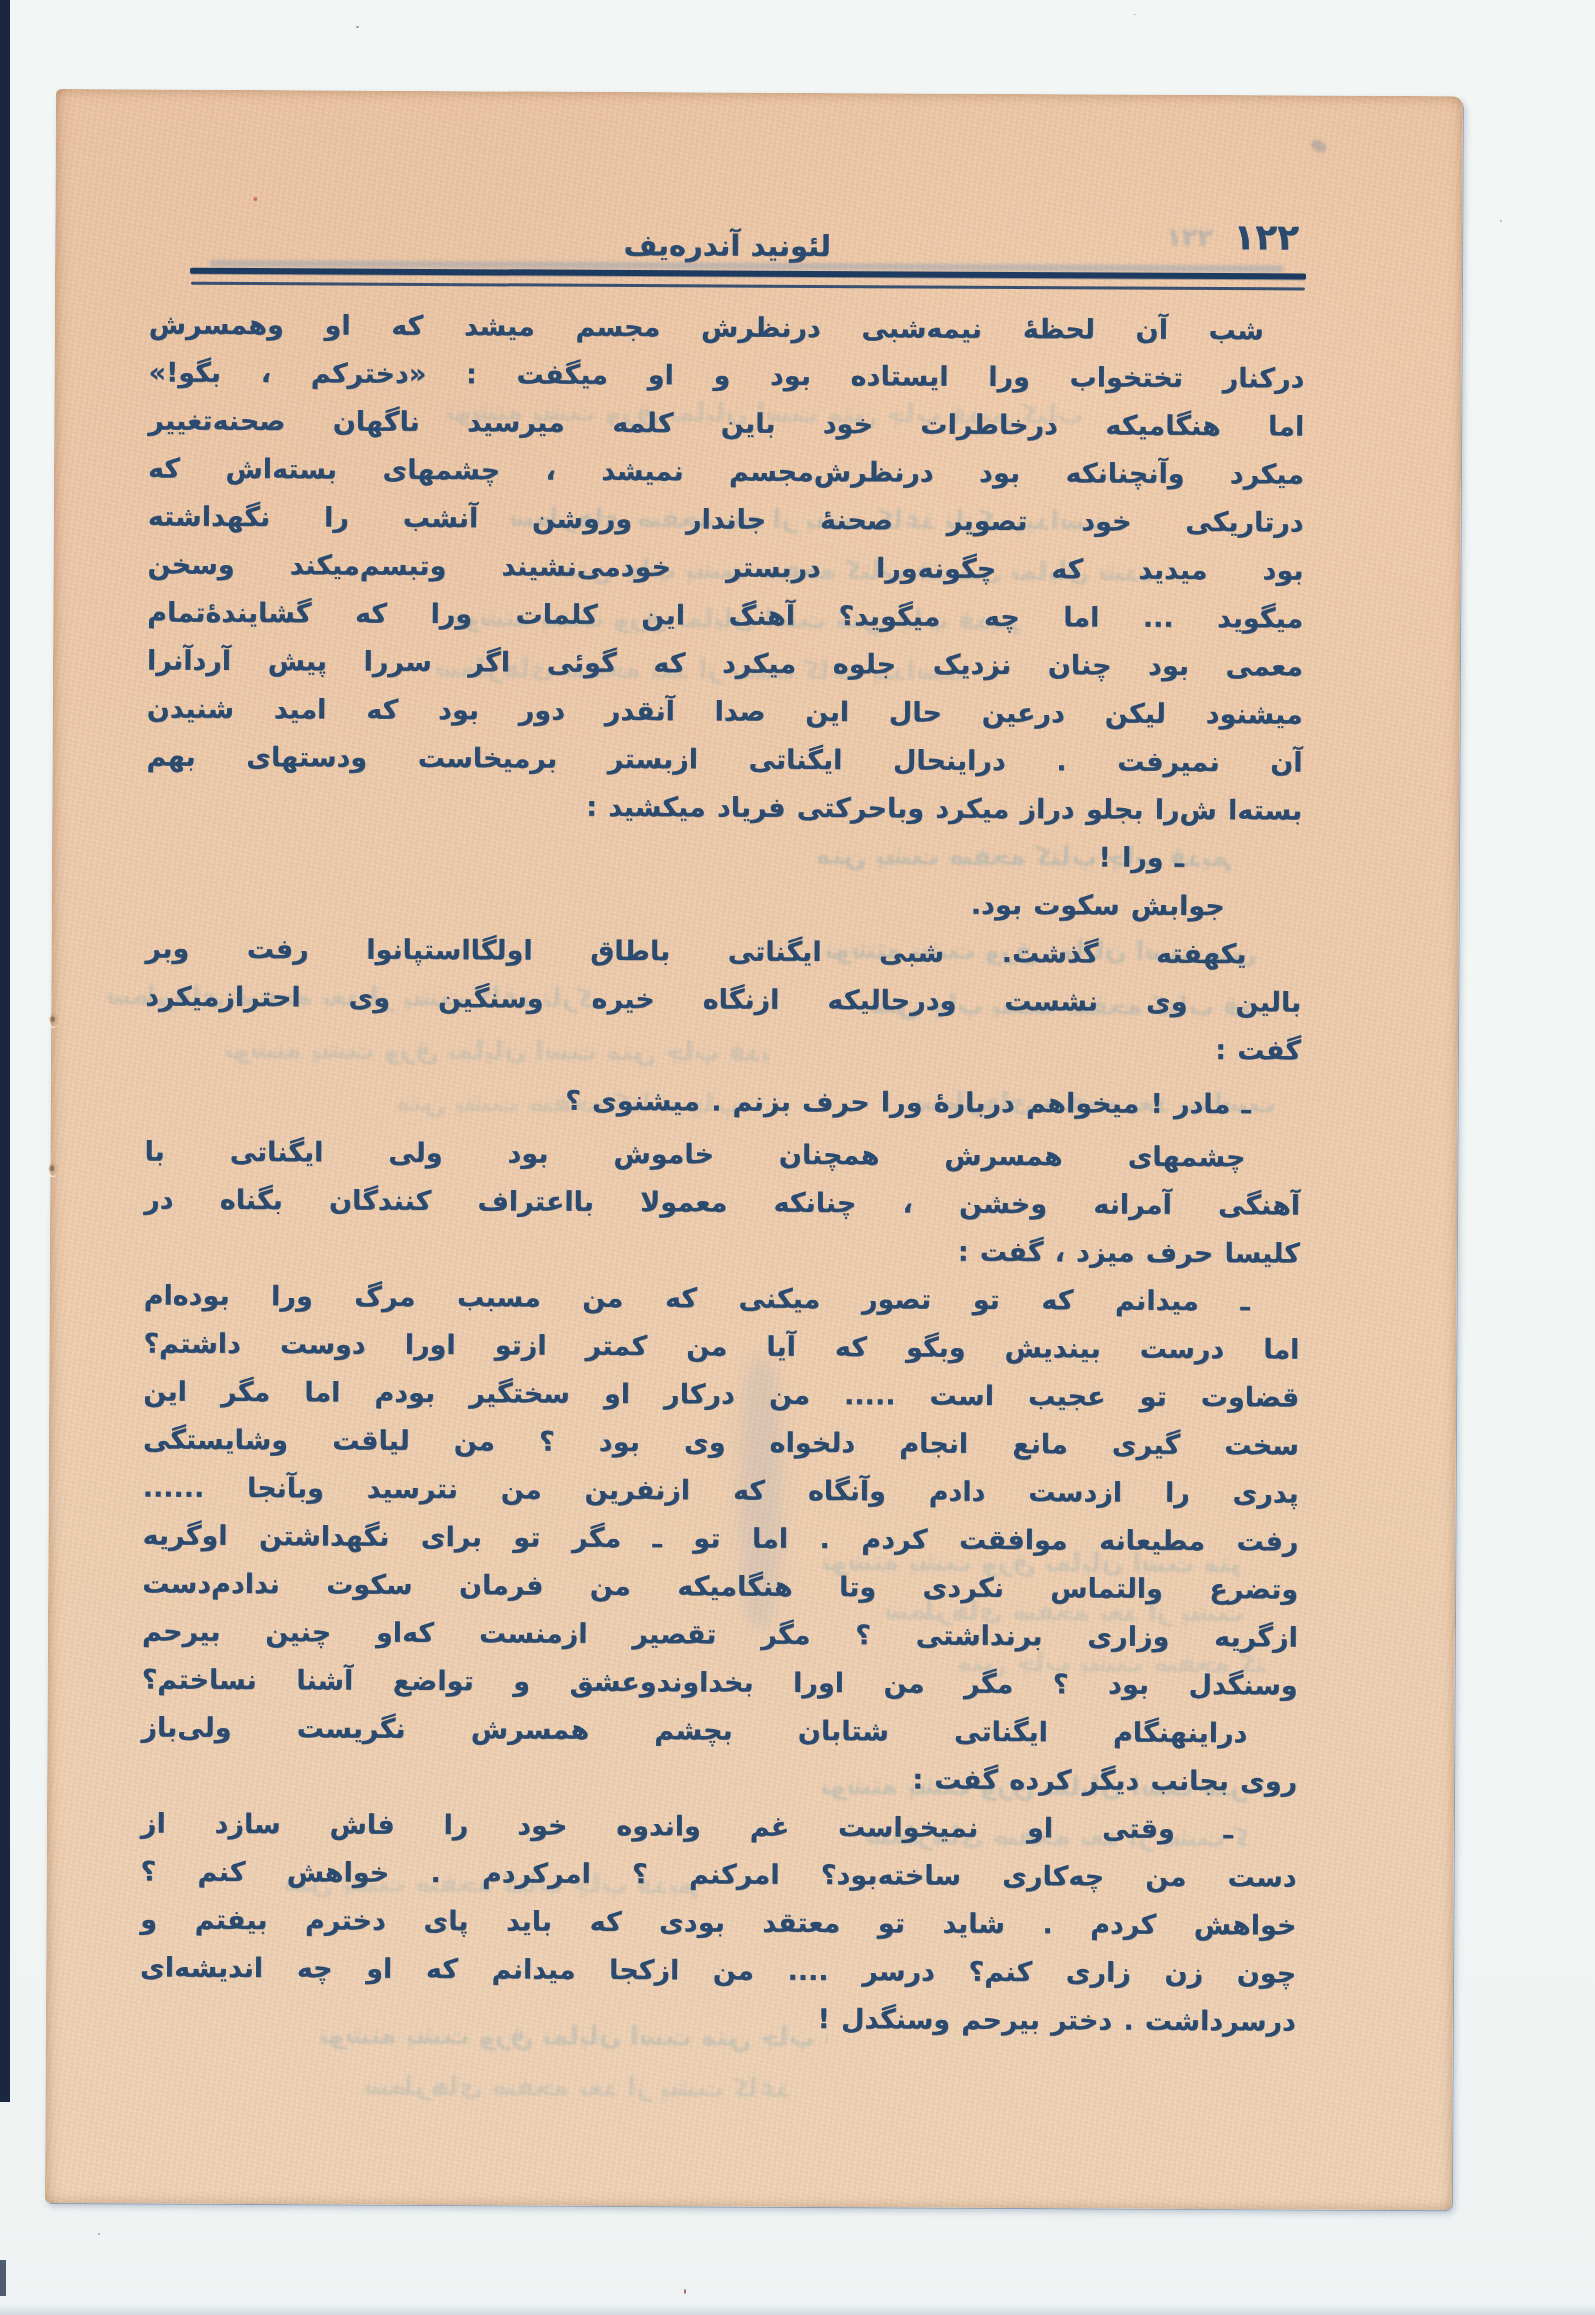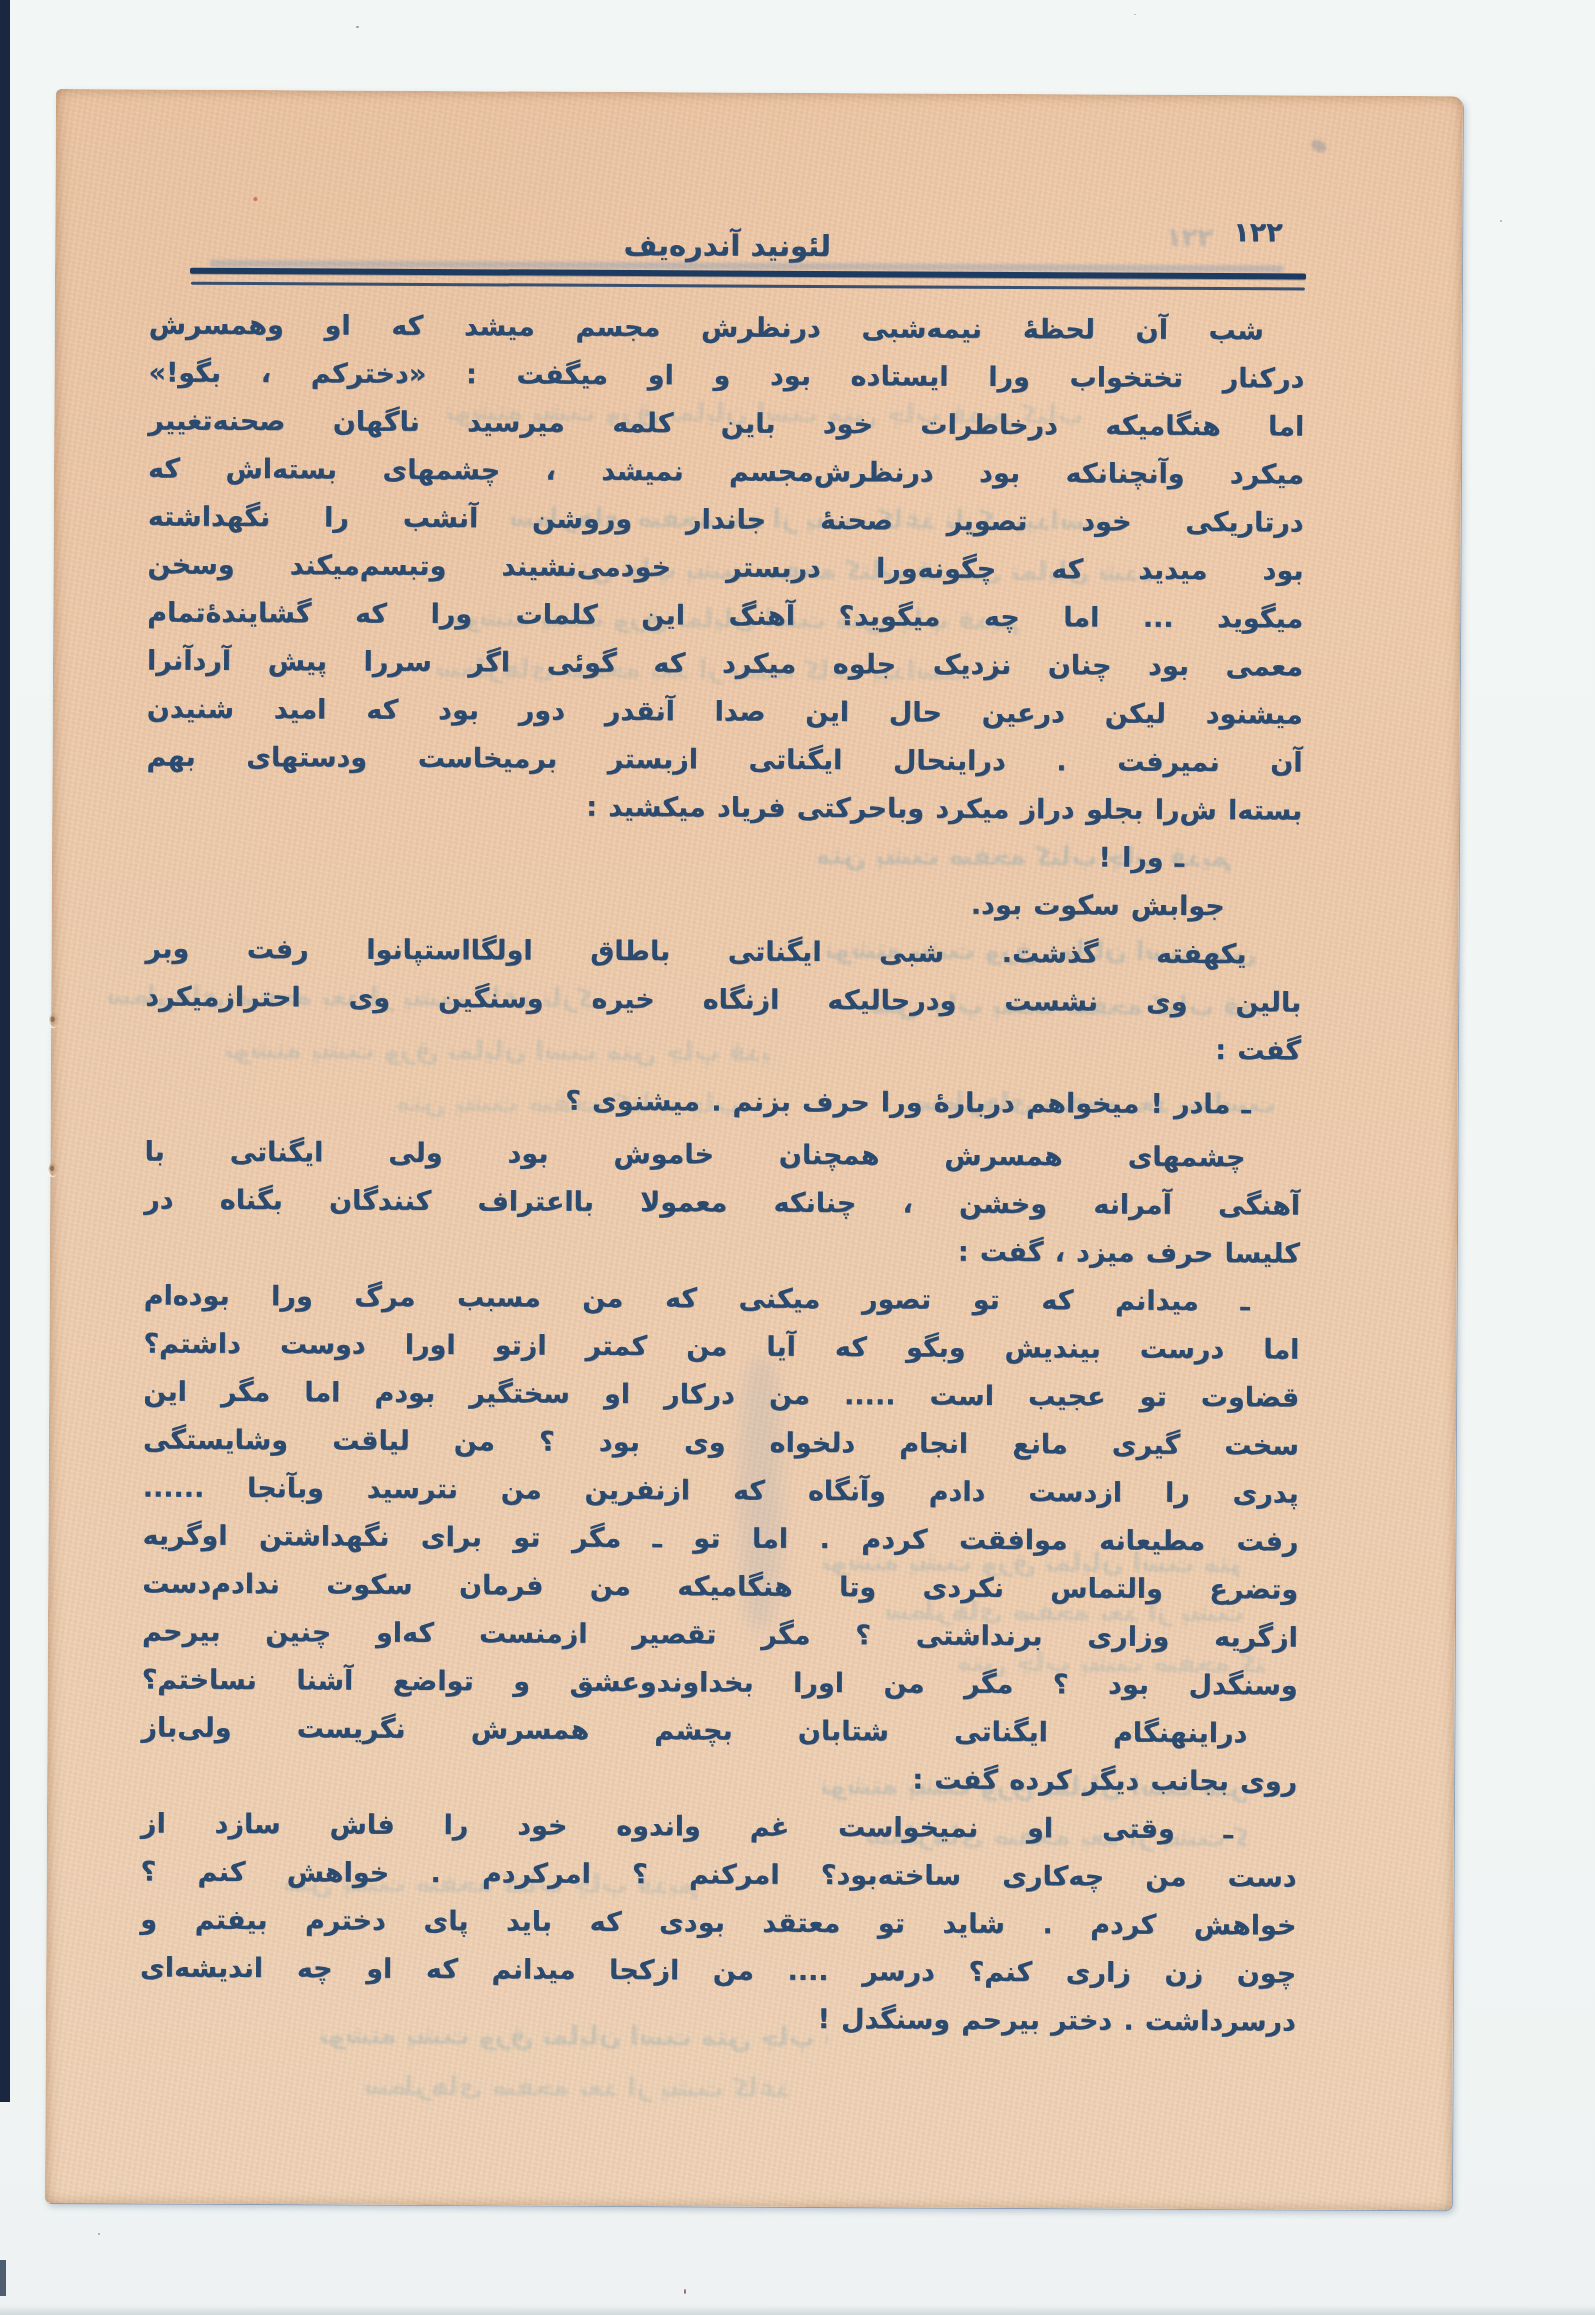--- a/index.html
+++ b/index.html
@@ -32,21 +32,21 @@
       2.7px 3.6px 6.4px rgba(80,105,140,.32),
       0.9px 0.9px 0 rgba(60,90,130,.45);
   }
 
   .title{
     position:absolute;left:94px;top:136px;width:1156px;text-align:center;
     font-size:29px;font-weight:700;color:#2b4a70;
     text-shadow:0.4px 0.4px 0.6px rgba(30,55,90,.55);
   }
   .page-number{
-    position:absolute;left:1178px;top:121px;font-size:27px;font-weight:700;color:#2b4a70;
+    position:absolute;left:1178px;top:121px;font-size:36px;font-weight:700;color:#2b4a70;
     text-shadow:0.4px 0.4px 0.6px rgba(30,55,90,.55);letter-spacing:2.7px;
   }
   .page-number-ghost{
     position:absolute;left:1111px;top:127px;font-size:25.5px;font-weight:700;
     color:#7e99ad;opacity:.45;filter:blur(1.4px);letter-spacing:2.7px;
   }
   .rule-ghost{position:absolute;left:155px;top:170px;width:1073px;height:7.3px;
     background:rgba(125,150,180,.38);filter:blur(1.4px);}
   .rule-thick{position:absolute;left:135px;top:178px;width:1116px;height:6.4px;
     background:#1d3a60;border-radius:1.8px;box-shadow:0 0.9px 0 rgba(29,58,96,.35);}

